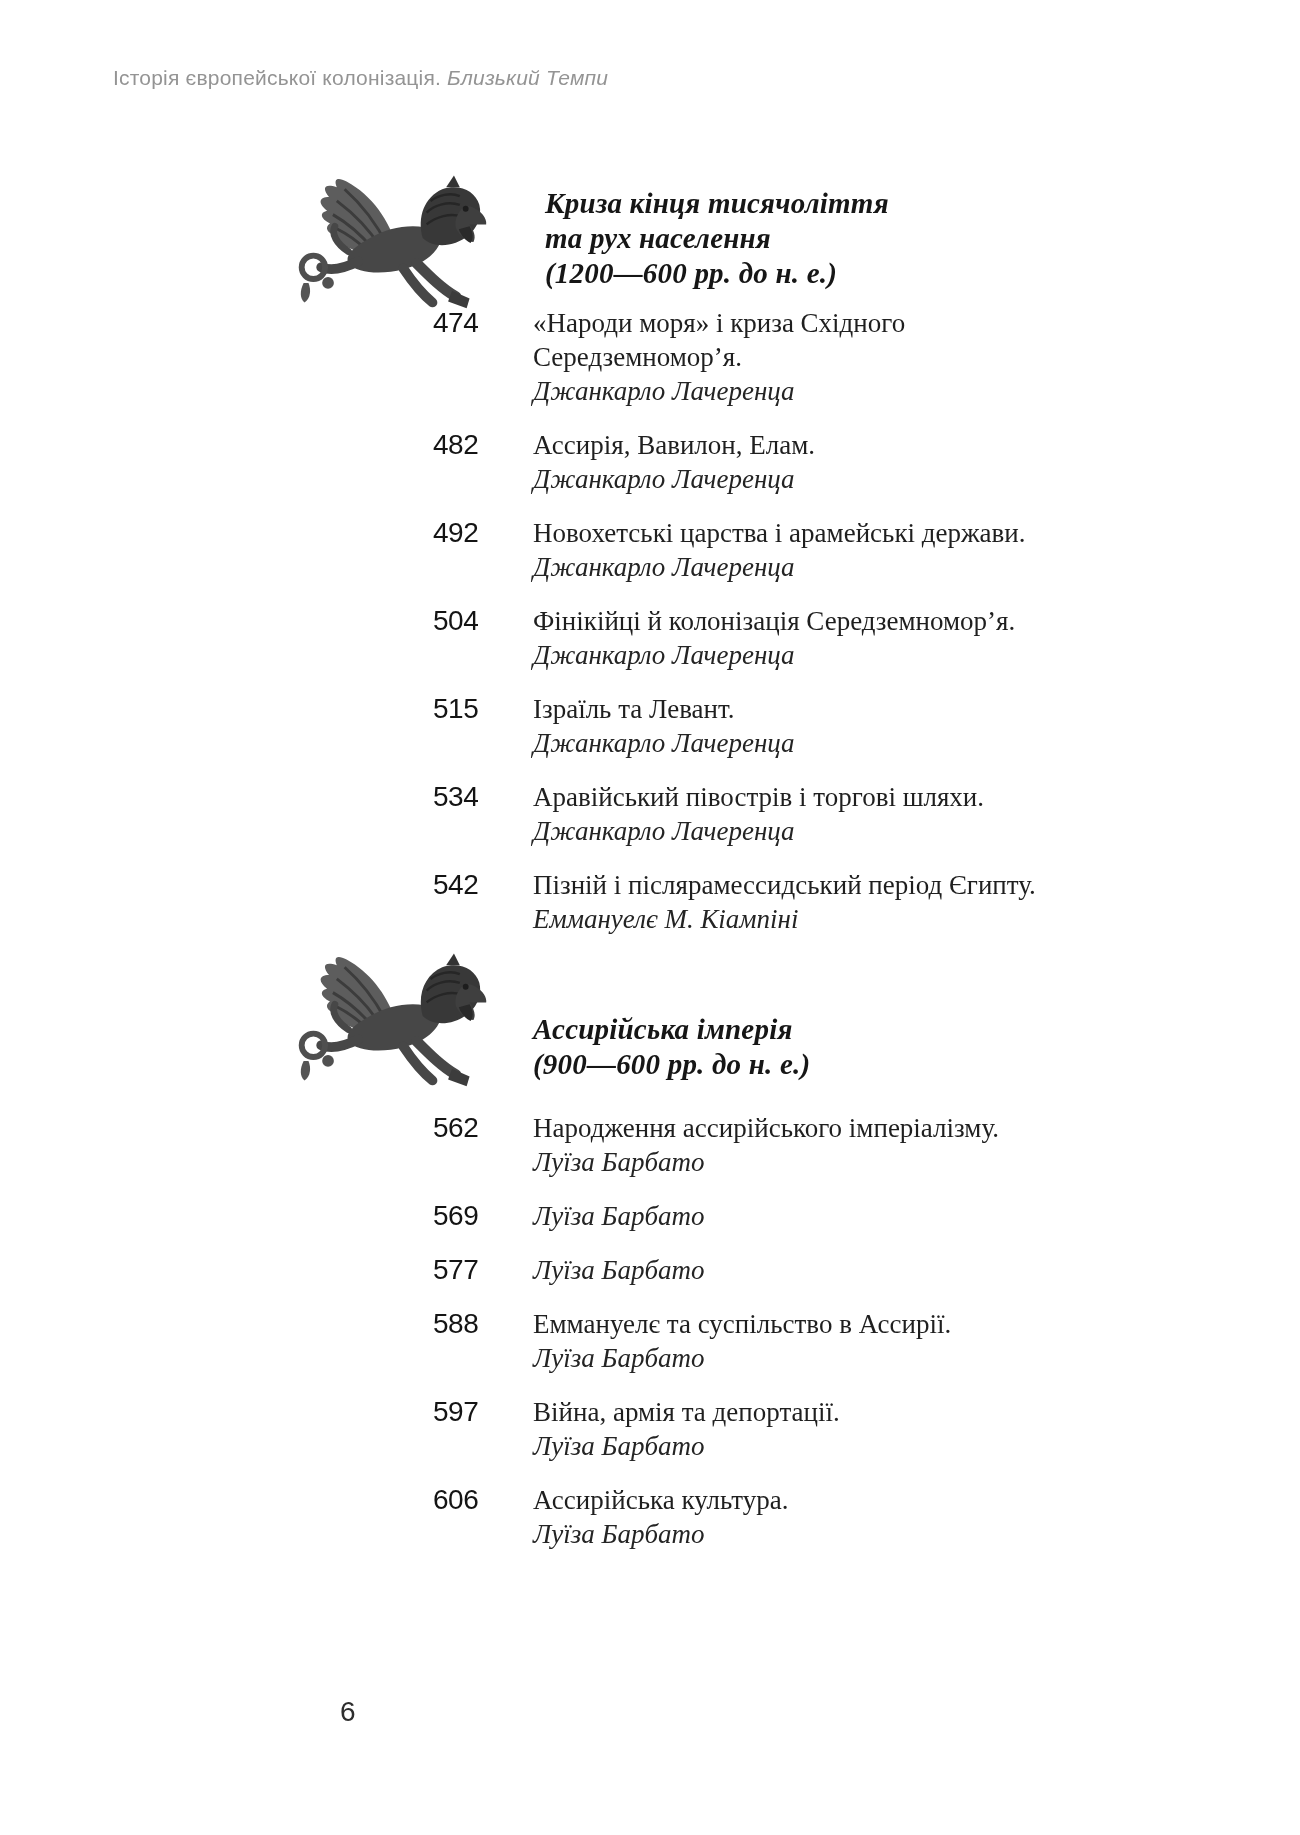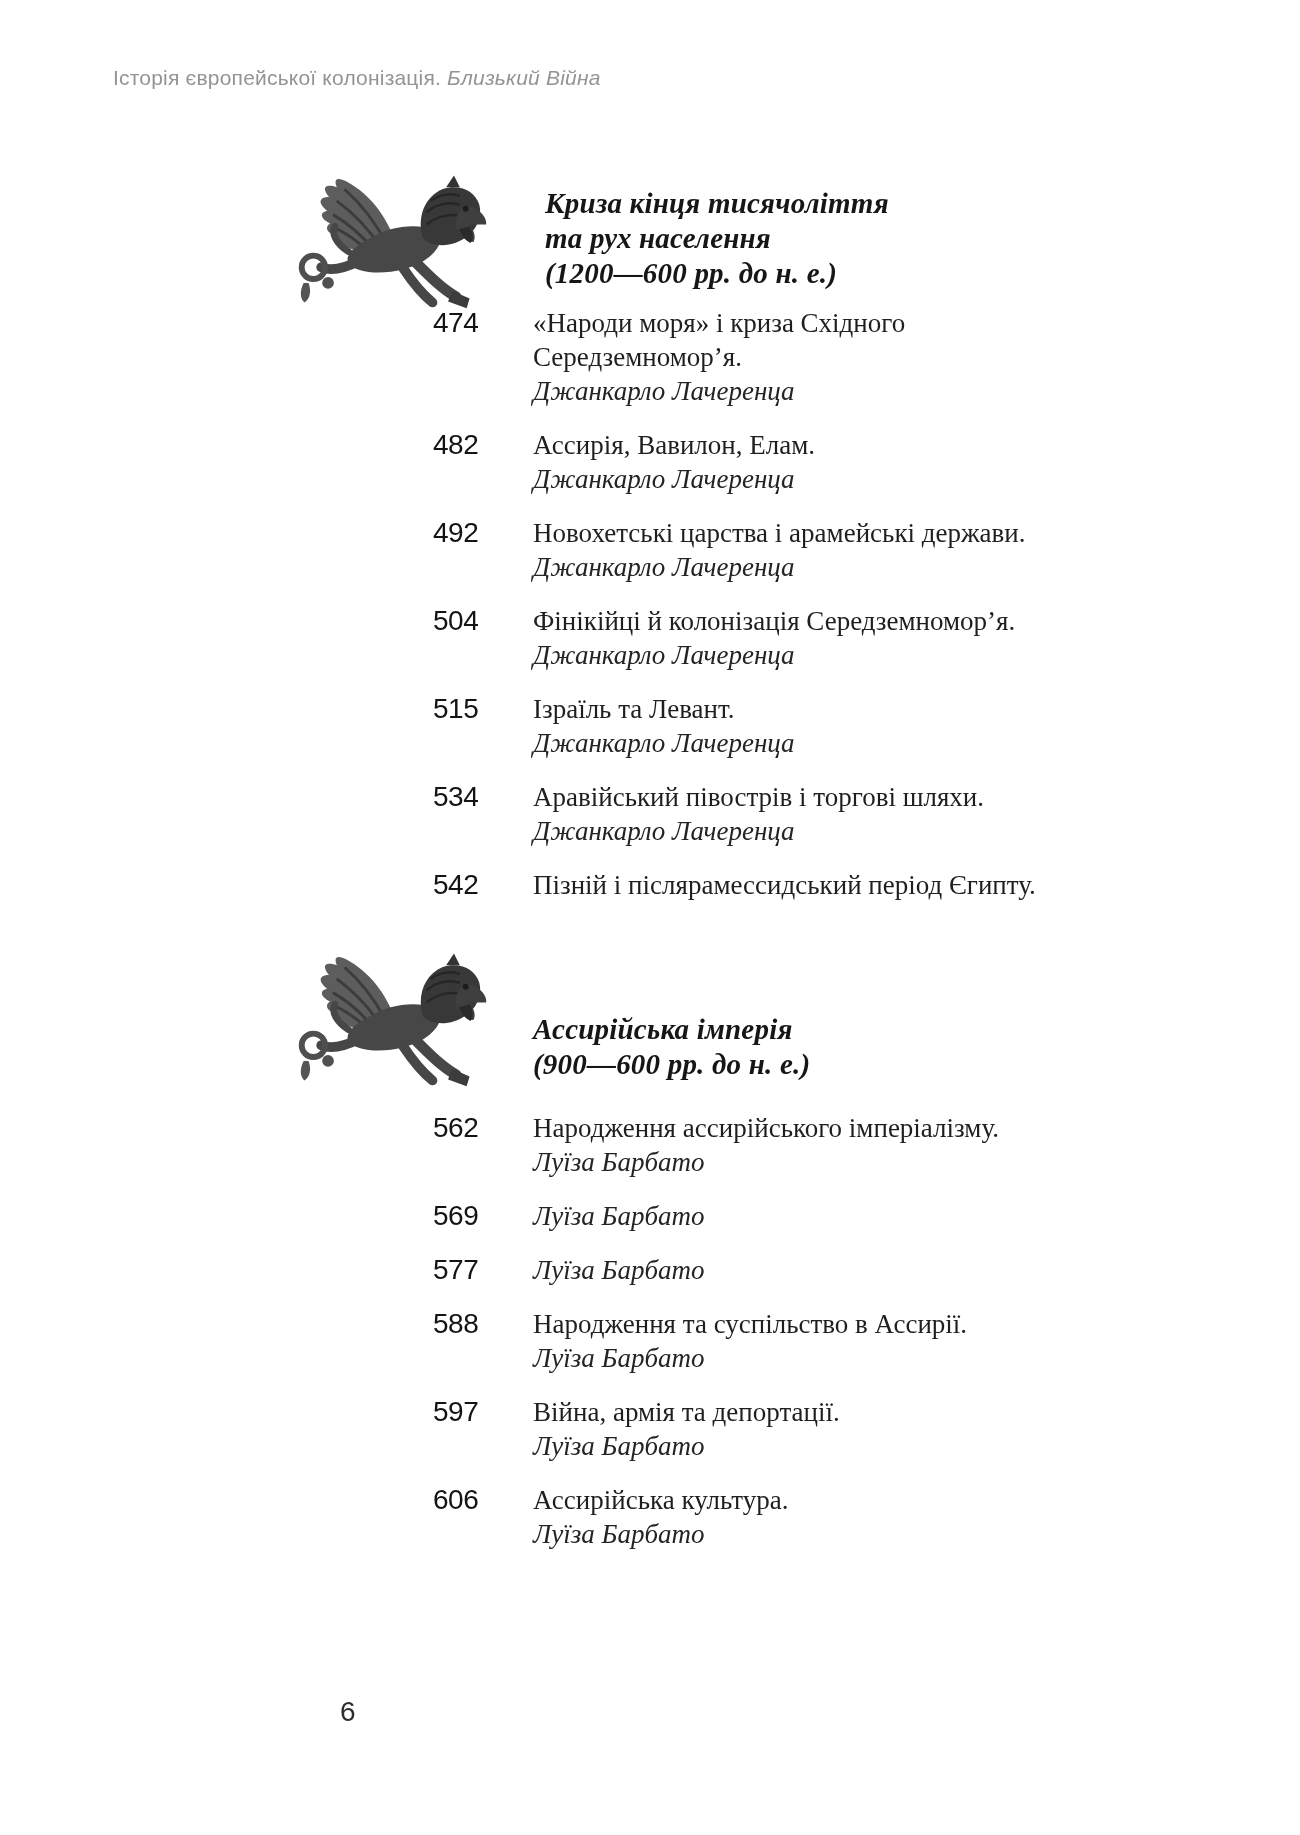--- a/index.html
+++ b/index.html
@@ -102,21 +102,21 @@
 
     <path fill="#333333" d="M162,26 L170,14 L176,26 Z"></path>
   </symbol>
 </svg>
 
 <div class="page">
 
   <div class="running-head">
     <span>Історія європейської колонізація.</span>
     <span> </span>
-    <span class="it">Близький Війна</span>
+    <span class="it">Близький Темпи</span>
   </div>
 
   <svg class="emblem" id="emblem-1">
     <use href="#winged-lion"></use>
   </svg>
   <div class="heading" id="heading-1">
       <div class="heading-line">Криза кінця тисячоліття</div>
       <div class="heading-line">та рух населення</div>
       <div class="heading-line">(1200—600 рр. до н. е.)</div>
     </div>
@@ -175,20 +175,21 @@
           </div>
       <div class="author">Джанкарло Лачеренца</div>
     </div>
   </div>
       <div class="entry">
     <div class="num">542</div>
     <div class="body">
       <div>
             <div class="title-line">Пізній і післярамессидський період Єгипту.</div>
           </div>
+      <div class="author">Еммануелє М. Кіампіні</div>
     </div>
   </div>
     </div>
 
   <svg class="emblem" id="emblem-2">
     <use href="#winged-lion"></use>
   </svg>
   <div class="heading" id="heading-2">
       <div class="heading-line">Ассирійська імперія</div>
       <div class="heading-line">(900—600 рр. до н. е.)</div>
@@ -212,21 +213,21 @@
       <div class="entry">
     <div class="num">577</div>
     <div class="body">
       <div class="author">Луїза Барбато</div>
     </div>
   </div>
       <div class="entry">
     <div class="num">588</div>
     <div class="body">
       <div>
-            <div class="title-line">Народження та суспільство в Ассирії.</div>
+            <div class="title-line">Еммануелє та суспільство в Ассирії.</div>
           </div>
       <div class="author">Луїза Барбато</div>
     </div>
   </div>
       <div class="entry">
     <div class="num">597</div>
     <div class="body">
       <div>
             <div class="title-line">Війна, армія та депортації.</div>
           </div>

